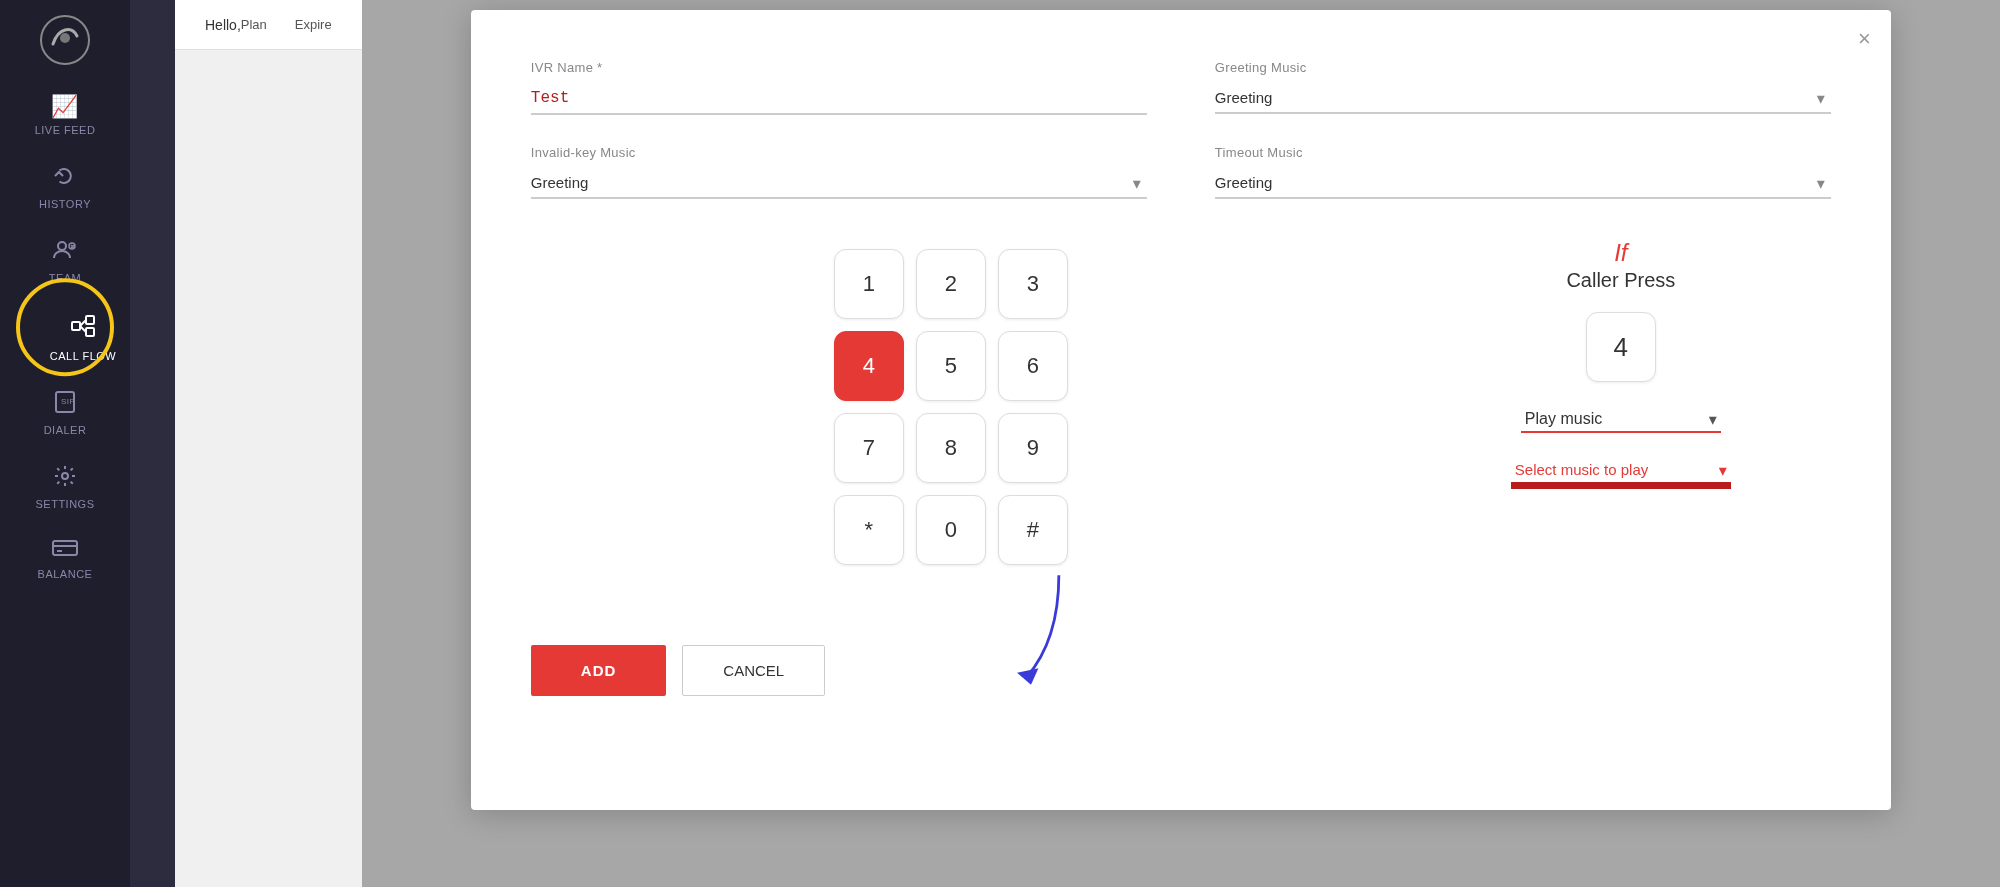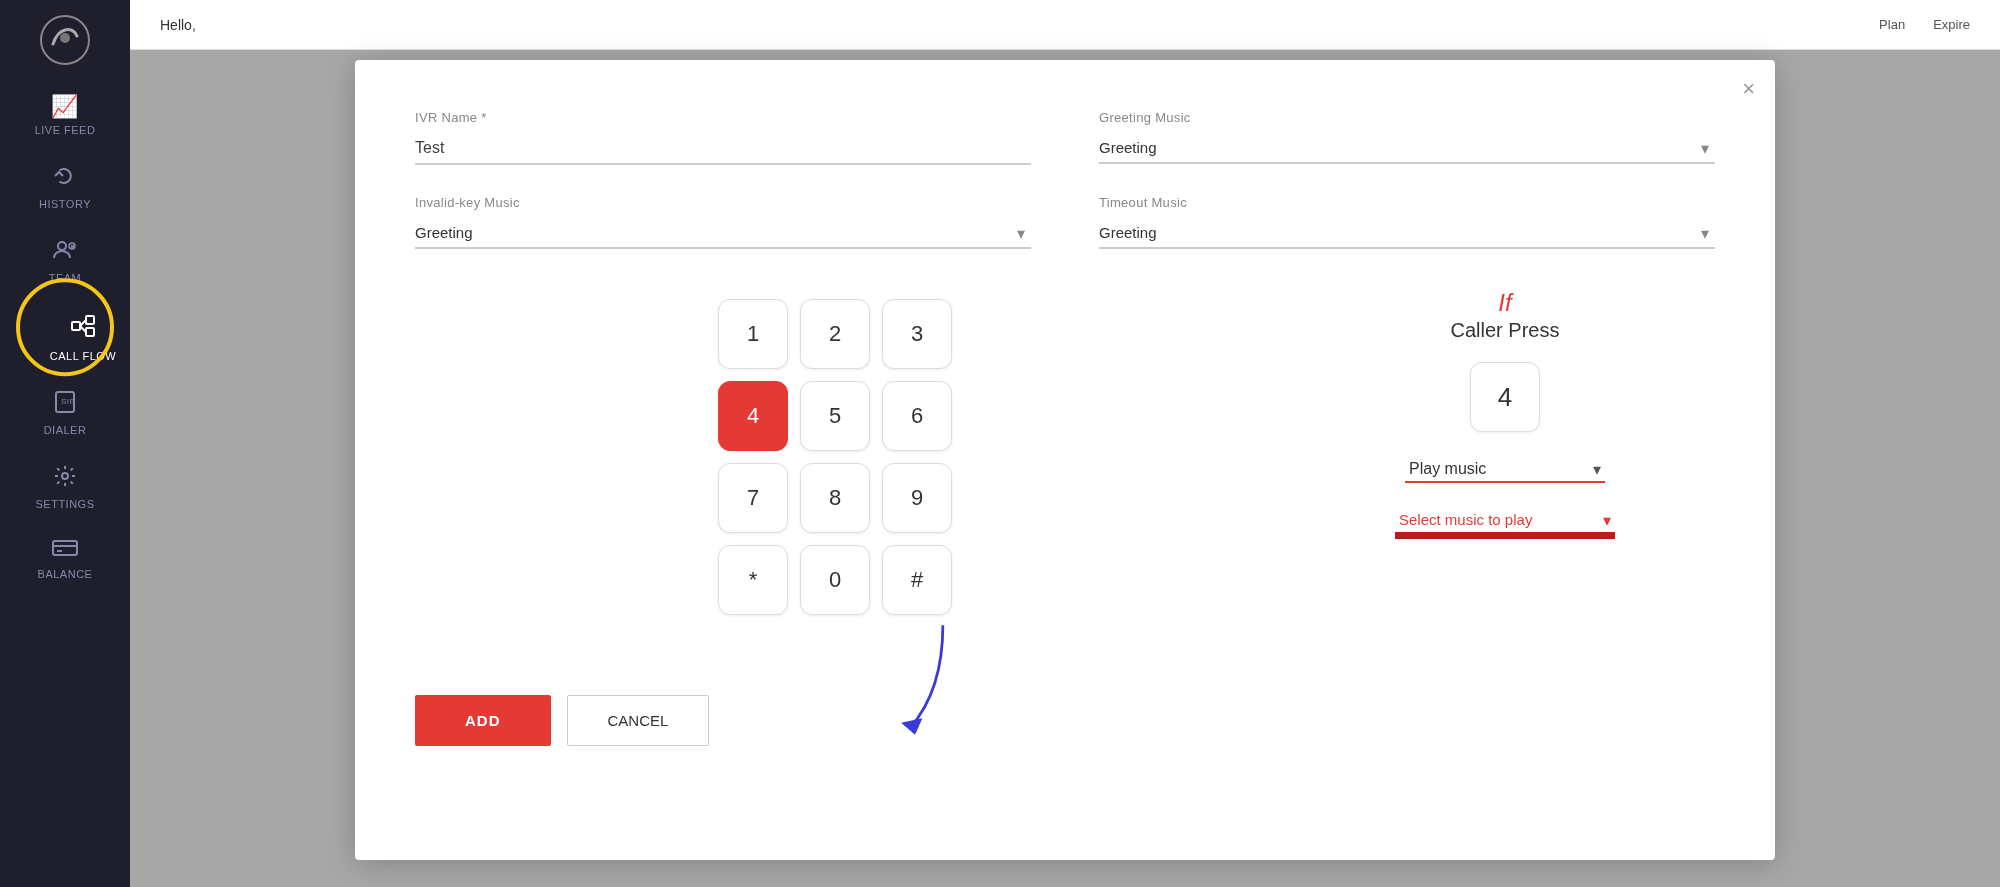--- a/index.html
+++ b/index.html
@@ -67,21 +67,22 @@
       transform: translate(-50%, -60%);
       pointer-events: none;
       z-index: 10;
     }
 
     
     .main {
       flex: 1;
       background: #f0f0f0;
       display: flex;
-      flex-direction: column;
+      flex-direction: row;
+      margin-left: 45px;
     }
 
     
     .topbar {
       background: #fff;
       height: 50px;
       display: flex;
       align-items: center;
       padding: 0 30px;
       border-bottom: 1px solid #e0e0e0;
@@ -144,23 +145,24 @@
       font-size: 13px;
       color: #888;
       margin-bottom: 8px;
       letter-spacing: 0.3px;
     }
     .form-input {
       border: none;
       border-bottom: 2px solid #ccc;
       padding: 6px 0;
       font-size: 16px;
-      color: #404040;
+      color: #b91c1c;
       outline: none;
       background: transparent;
+      font-family: Liberation Mono, monospace;
     }
     .form-select {
       border: none;
       border-bottom: 2px solid #ccc;
       padding: 6px 0;
       font-size: 15px;
       color: #333;
       background: transparent;
       appearance: none;
       -webkit-appearance: none;

